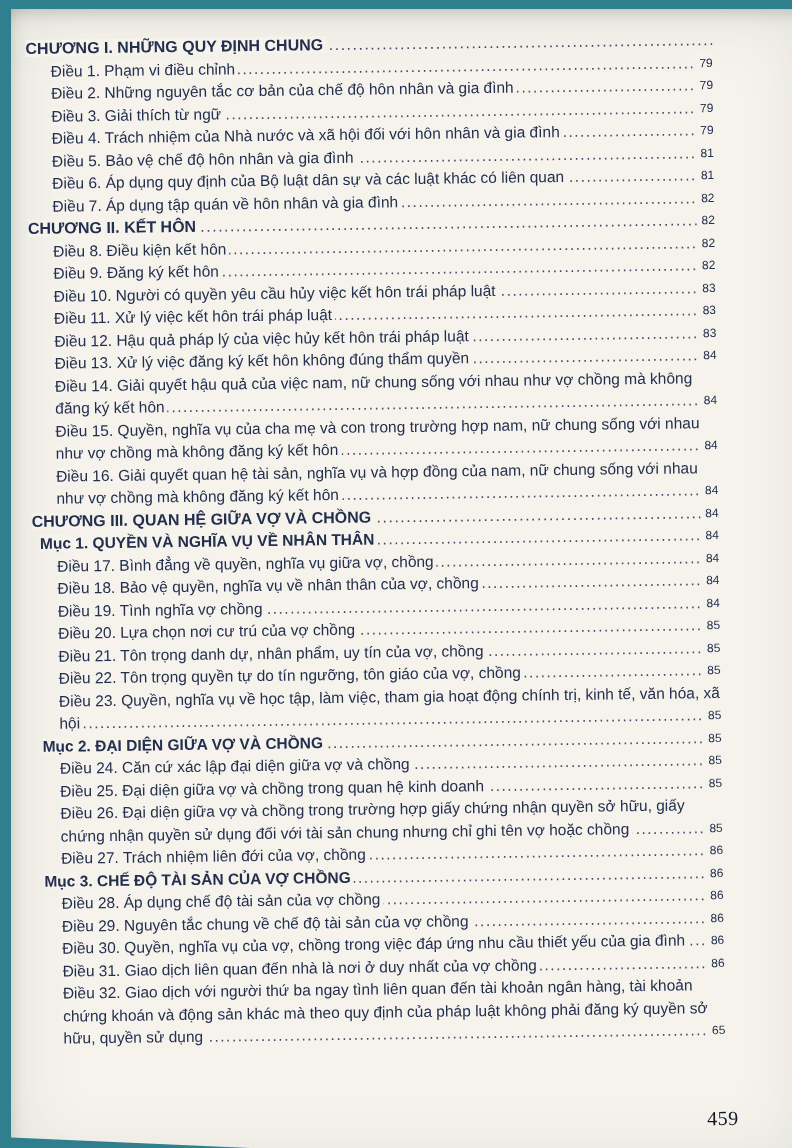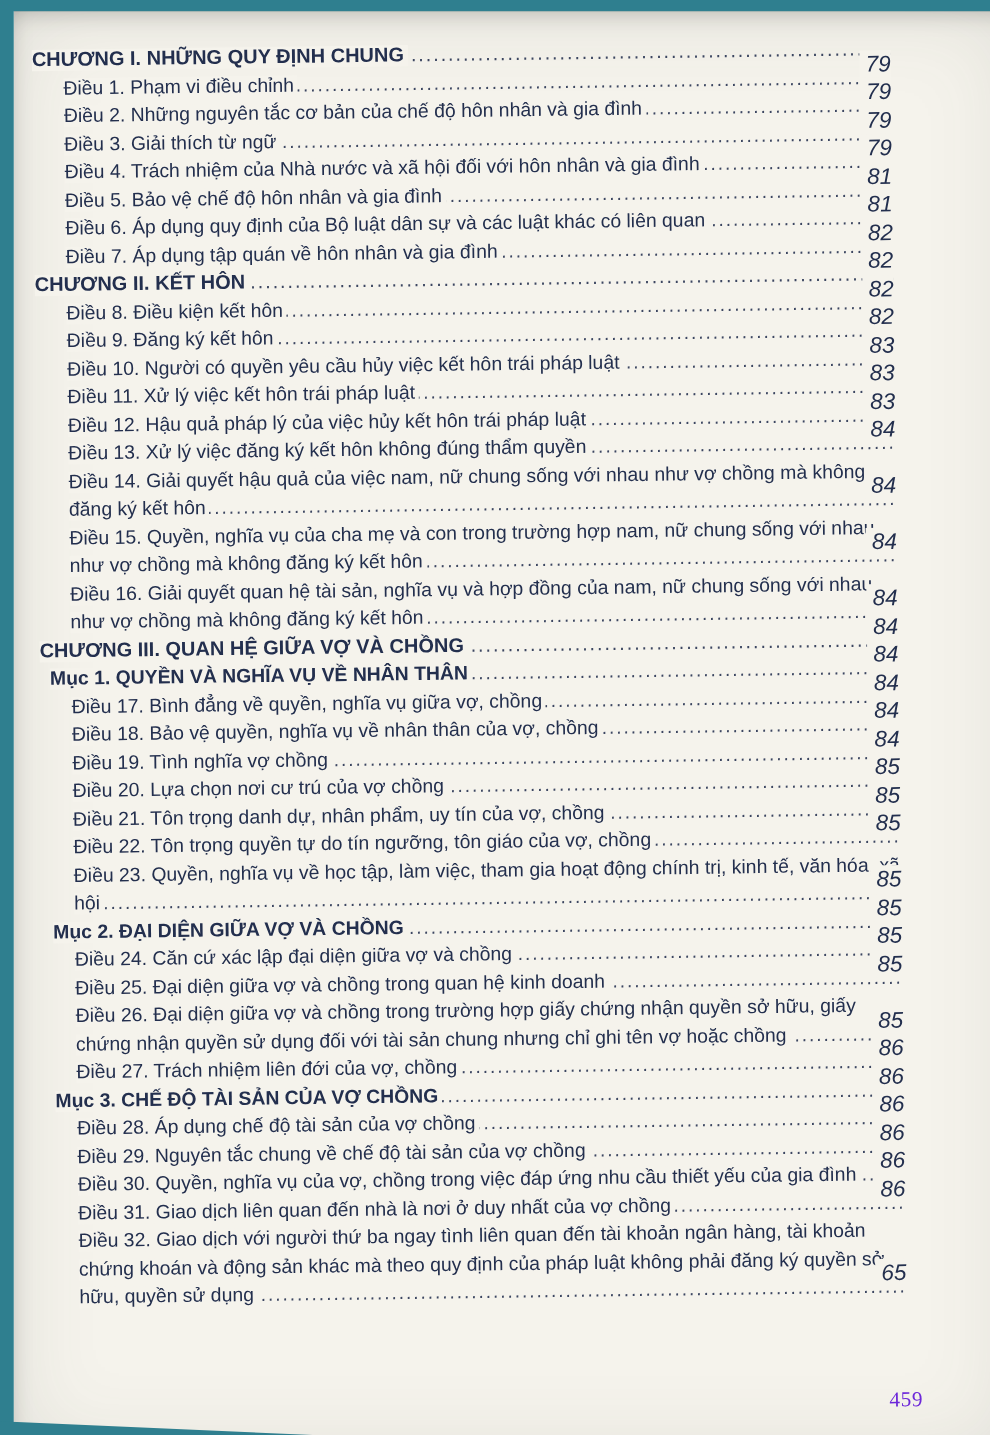--- a/index.html
+++ b/index.html
@@ -41,28 +41,28 @@
     letter-spacing:1.5px; opacity:.88; z-index:0;
     font-weight:400;
   }
   .entry.article .dotfill{ left:25px; }
   .entry.section .dotfill{ left:8px; }
   .label{
     position:relative; z-index:1;
     background:var(--paper); padding-right:3px;
   }
   .pagenum{
-    position:absolute; right:0; bottom:12px; z-index:2;
+    position:absolute; right:0; bottom:0; z-index:2;
     background:var(--paper); padding-left:5px;
-    font-weight:400; font-size:18px;font-style:italic;
+    font-weight:400; font-size:12px;
   }
   .folio{
     position:absolute; right:84px; bottom:30px;
     font-family:"Liberation Serif","DejaVu Serif",serif;
-    font-size:17px; letter-spacing:.5px; color:#6d28d9;
+    font-size:20px; letter-spacing:.5px; color:#0f172a;
   }
   .corner-sliver{
     position:absolute; left:0; bottom:0;
     width:250px; height:11px;
     background:var(--teal);
     clip-path:polygon(0 0,100% 100%,0 100%);
   }
 </style>
 </head>
 <body>

